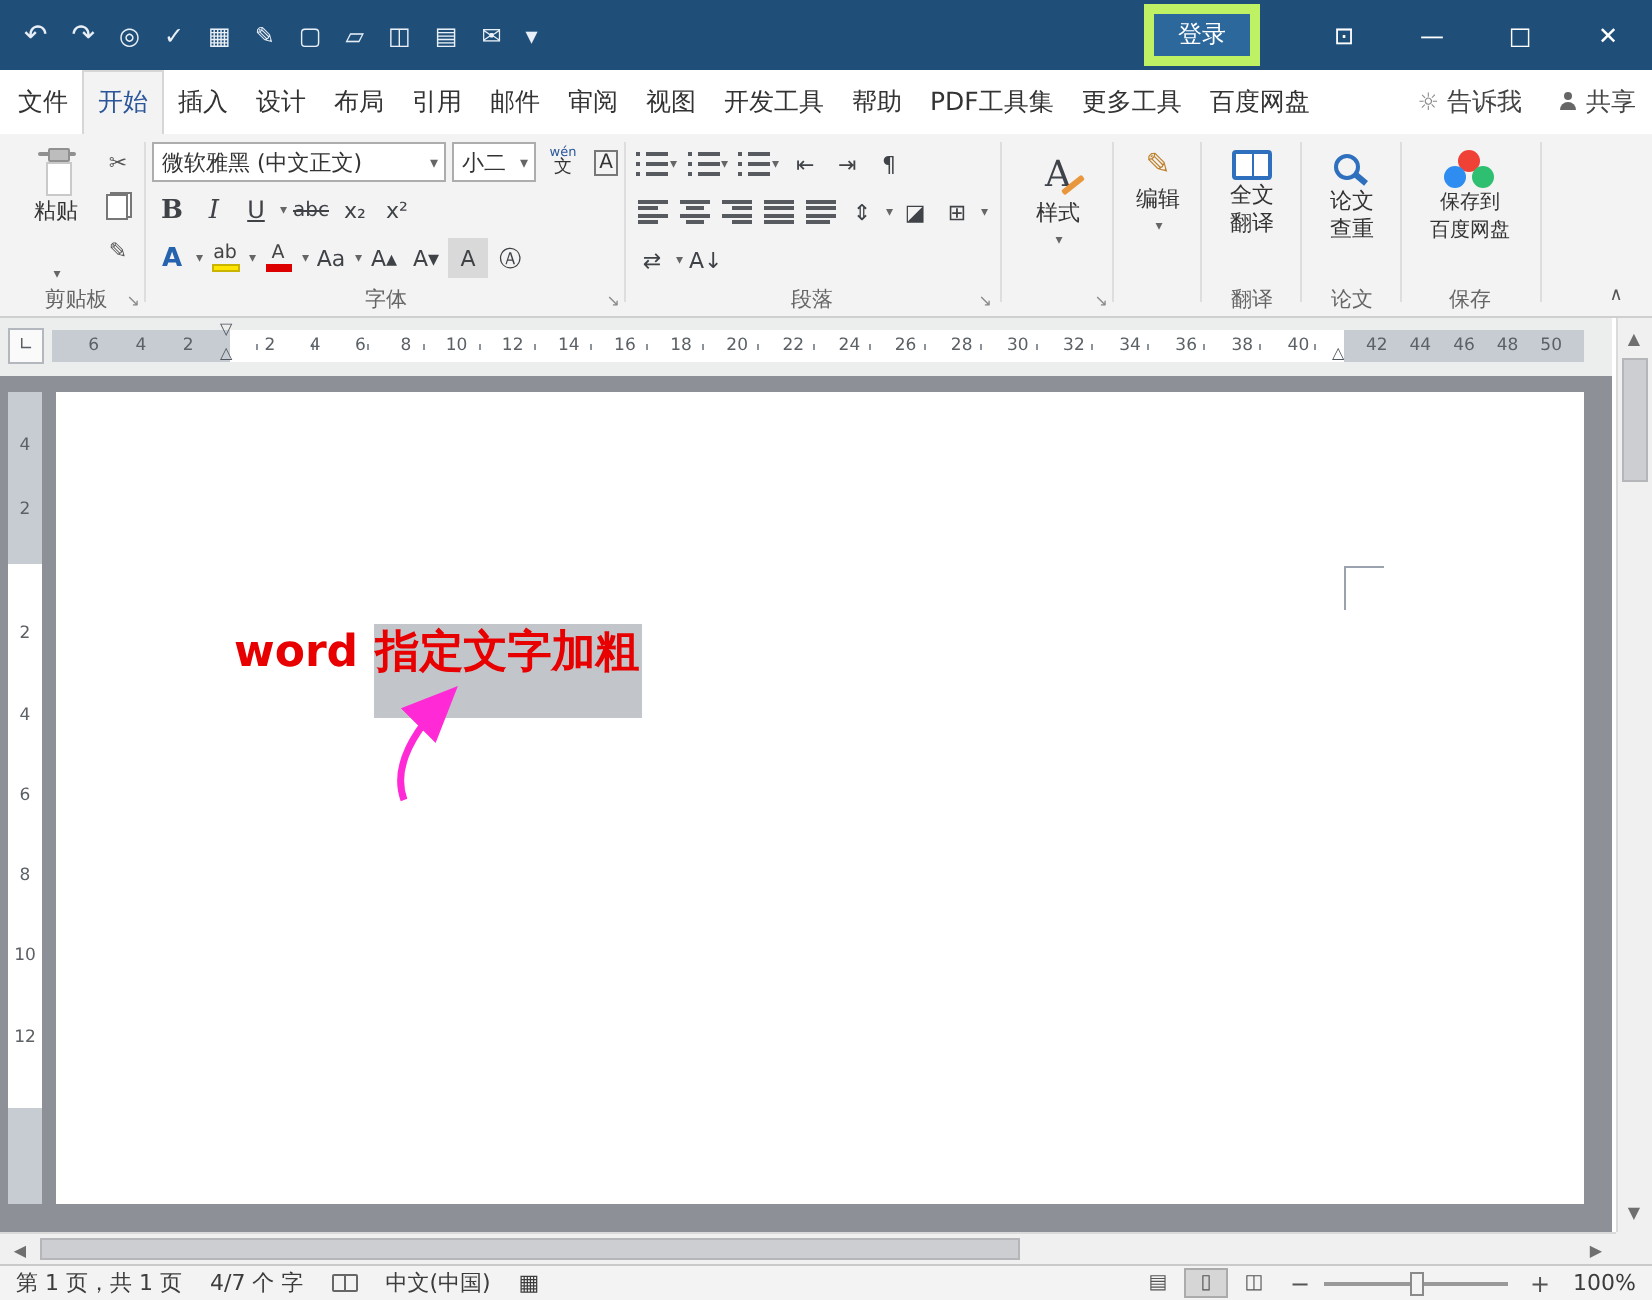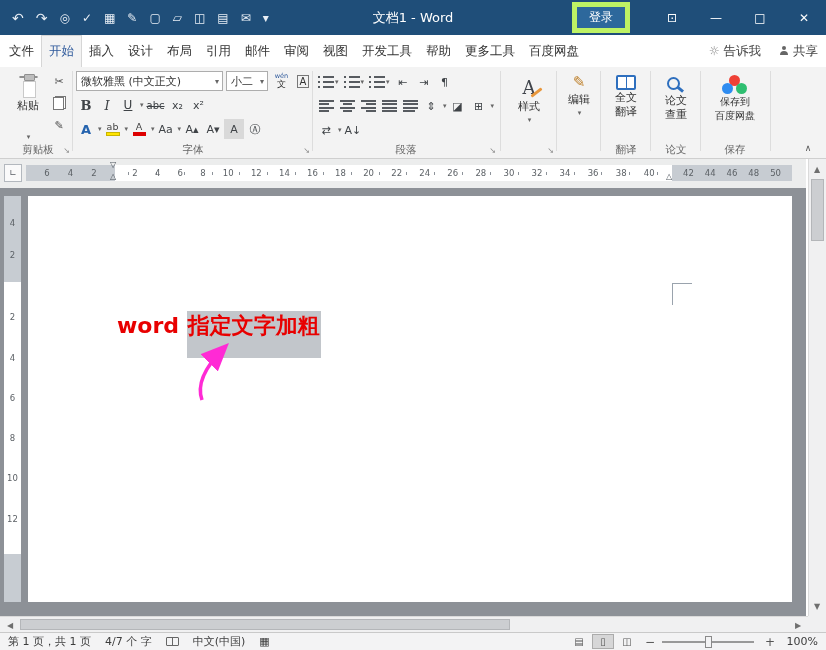--- a/index.html
+++ b/index.html
@@ -164,21 +164,20 @@
       <span>✓</span>
       <span>▦</span>
       <span>✎</span>
       <span>▢</span>
       <span>▱</span>
       <span>◫</span>
       <span>▤</span>
       <span>✉</span>
       <span>▾</span>
     </div>
-    <div id="title-text">文档1 - Word</div>
     <div class="tb-right">
       <span id="login-btn">登录</span>
       <span class="wbtn">⊡</span>
       <span class="wbtn">—</span>
       <span class="wbtn">□</span>
       <span class="wbtn">✕</span>
     </div>
   </div>
 
   <div id="tabrow">
@@ -187,20 +186,21 @@
       <span class="tab active">开始</span>
       <span class="tab">插入</span>
       <span class="tab">设计</span>
       <span class="tab">布局</span>
       <span class="tab">引用</span>
       <span class="tab">邮件</span>
       <span class="tab">审阅</span>
       <span class="tab">视图</span>
       <span class="tab">开发工具</span>
       <span class="tab">帮助</span>
+      <span class="tab">PDF工具集</span>
       <span class="tab">更多工具</span>
       <span class="tab">百度网盘</span>
     </div>
     <div class="tabr">
       <span class="itm">
         <span class="bulb">☼</span>
         <span>告诉我</span>
       </span>
       <span class="itm">
         <span class="person"></span>

